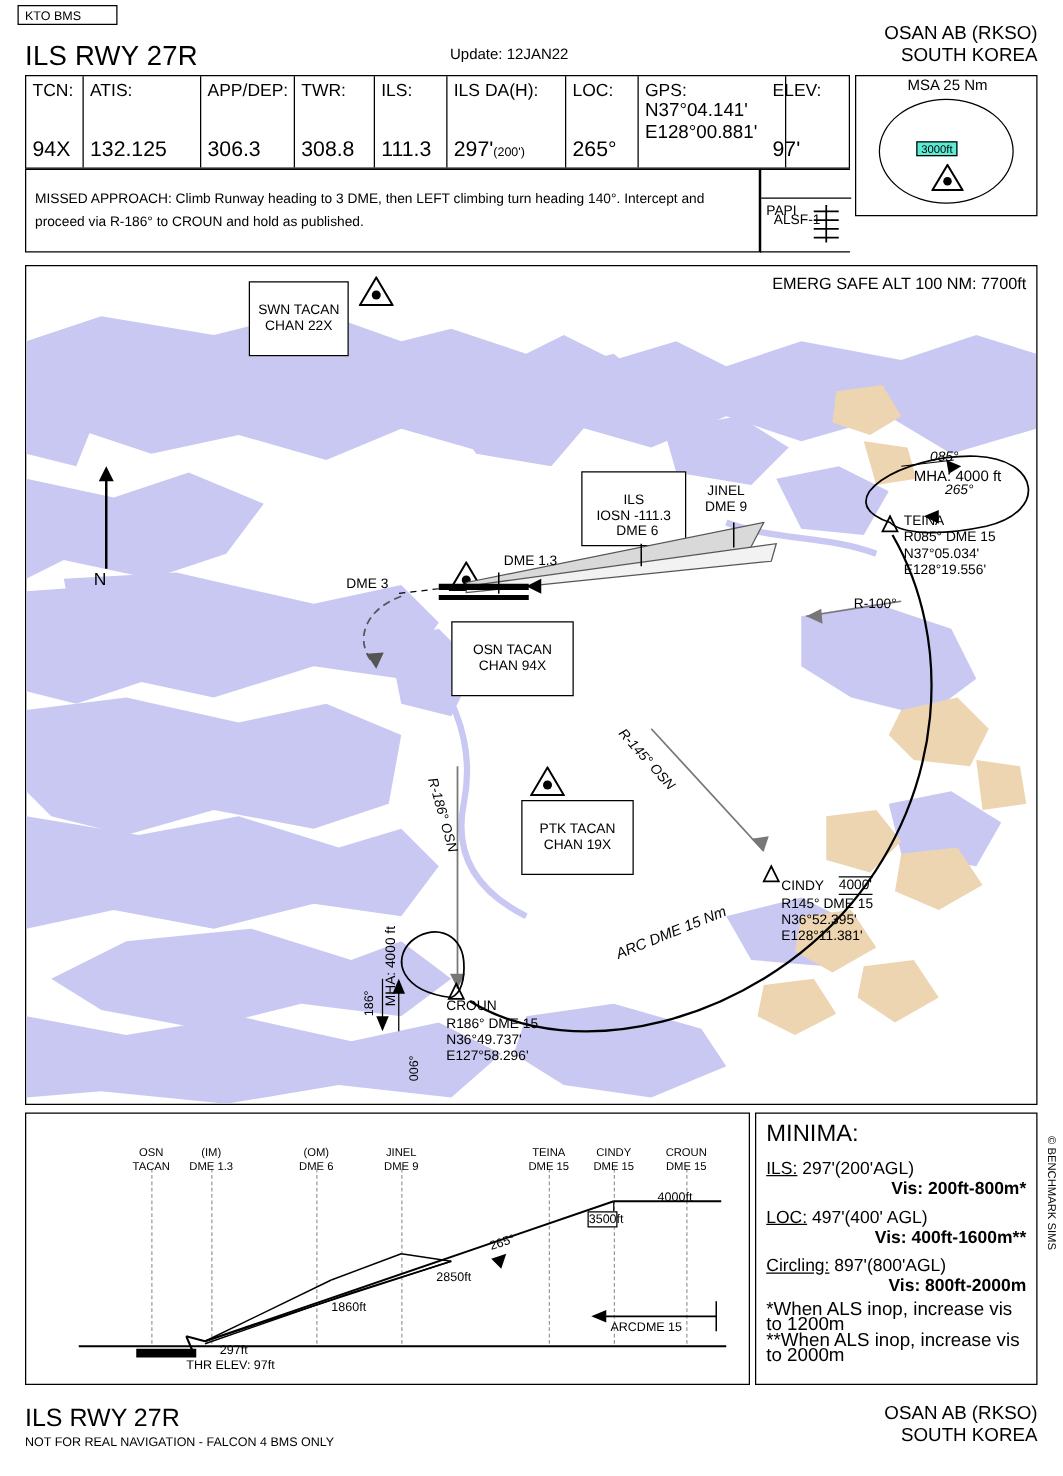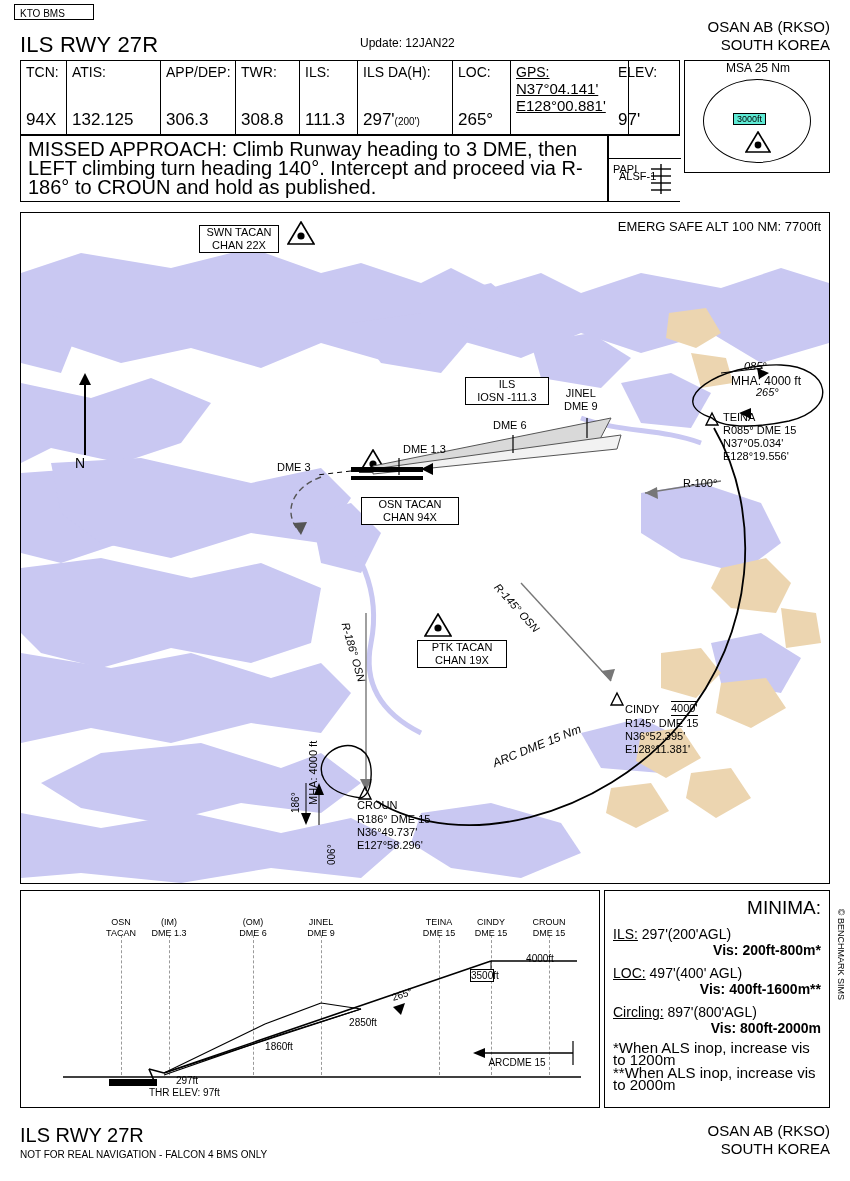--- a/index.html
+++ b/index.html
@@ -28,50 +28,50 @@
   .cell .lab { font-size:14px; }
   .cell .val { position:absolute; left:5px; bottom:4px; font-size:17px; }
   .cell .val small { font-size:10px; }
 
   .msa { position:absolute; left:684px; top:60px; width:146px; height:113px; border:1.5px solid #000; }
   .msa-ring { position:absolute; left:18px; top:18px; width:108px; height:84px; border:1.5px solid #000; border-radius:50%; }
   .msa-lab { position:absolute; left:0; top:0; width:146px; text-align:center; font-size:12px; }
   .msa-alt { position:absolute; left:48px; top:52px; border:1px solid #000; font-size:9px; padding:0 3px; background:#5eead4;}
 
   
-  .ma { position:absolute; left:20px; top:135px; width:588px; height:67px; border:1.5px solid #000; padding:4px 7px; font-size:20px; line-height:19px; }
+  .ma { position:absolute; left:20px; top:135px; width:588px; height:67px; border:1.5px solid #000; padding:14px 7px; font-size:11px; line-height:19px; }
   .alsf { position:absolute; left:608px; top:135px; width:72px; height:67px; border-left:1.5px solid #000; border-top:1.5px solid #000; border-bottom:1.5px solid #000;}
   .alsf-t { position:absolute; left:10px; top:2px; width:72px; text-align:left; font-size:11px;margin-top:32px; }
   .alsf-div { position:absolute; left:0; top:22px; width:72px; height:0; border-top:1.5px solid #000; }
   .papi { position:absolute; left:4px; top:27px; font-size:11px; }
 
   
   .plan { position:absolute; left:20px; top:212px; width:810px; height:672px; border:1.5px solid #000; overflow:hidden; background:#fff; }
   .emerg { position:absolute; right:8px; top:6px; font-size:13px; }
 
   .lbl { position:absolute; font-size:11px; line-height:13px; background:transparent; }
-  .boxlbl { position:absolute; border:1px solid #000; background:#fff; font-size:11px; line-height:13px; padding:0 4px; text-align:center; }
+  .boxlbl { position:absolute; border:1px solid #000; background:#fff; font-size:11px; line-height:13px; padding:16px 4px; text-align:center; }
 
   .tacan { position:absolute; width:26px; height:22px; }
   .tacan svg { display:block; }
 
   .north { position:absolute; left:46px; top:160px; }
   .north .ar { position:absolute; left:12px; top:0; width:0; height:0; border-left:6px solid transparent; border-right:6px solid transparent; border-bottom:12px solid #000; }
   .north .stem { position:absolute; left:17px; top:10px; width:2px; height:72px; background:#000; }
   .north .n { position:absolute; left:8px; top:82px; font-size:14px; }
 
   
   .prof { position:absolute; left:20px; top:890px; width:580px; height:218px; border:1.5px solid #000; overflow:hidden; }
   .tl { position:absolute; top:4px; width:100%; text-align:center; font-size:12px; }
   .vline { position:absolute; width:0; border-left:1px dashed #9a9a9a; }
   .pt { position:absolute; font-size:9px; text-align:center; line-height:11px; }
 
   
   .min { position:absolute; left:604px; top:890px; width:226px; height:218px; border:1.5px solid #000; padding:6px 8px; }
-  .min h2 { margin:0; text-align:right; font-size:19px; font-weight:normal; }
+  .min h2 { margin:0; text-align:left; font-size:19px; font-weight:normal; }
   .min .row { font-size:14px; margin-top:7px; }
   .min .row .u { text-decoration:underline; }
   .min .vis { text-align:right; font-size:14px;font-weight:bold; }
   .min .note { font-size:15px; margin-top:6px; line-height:12px; }
 
   
   .f-left-1 { position:absolute; left:20px; top:1124px; font-size:20px; }
   .f-left-2 { position:absolute; left:20px; top:1149px; font-size:10px; }
   .f-right { position:absolute; right:20px; top:1122px; text-align:right; font-size:15px; line-height:18px; }
   .credit { position:absolute; right:4px; top:1000px; font-size:9px; transform:rotate(90deg); transform-origin:right top; white-space:nowrap; }
@@ -112,21 +112,21 @@
       <div class="val">111.3</div>
     </div>
     <div class="cell" style="left:337px; width:95px;">
       <div class="lab">ILS DA(H):</div>
       <div class="val"><span>297'</span><small>(200')</small></div>
     </div>
     <div class="cell" style="left:432px; width:58px;">
       <div class="lab">LOC:</div>
       <div class="val">265°</div>
     </div>
-    <div class="cell" style="left:490px; width:118px;text-decoration:underline;">
+    <div class="cell" style="left:490px; width:118px;">
       <div class="lab">GPS:</div>
       <div style="font-size:15px;">N37°04.141'</div>
       <div style="font-size:15px;">E128°00.881'</div>
     </div>
     <div class="cell" style="left:592px; width:50px;">
       <div class="lab">ELEV:</div>
       <div class="val">97'</div>
     </div>
   </div>
 

